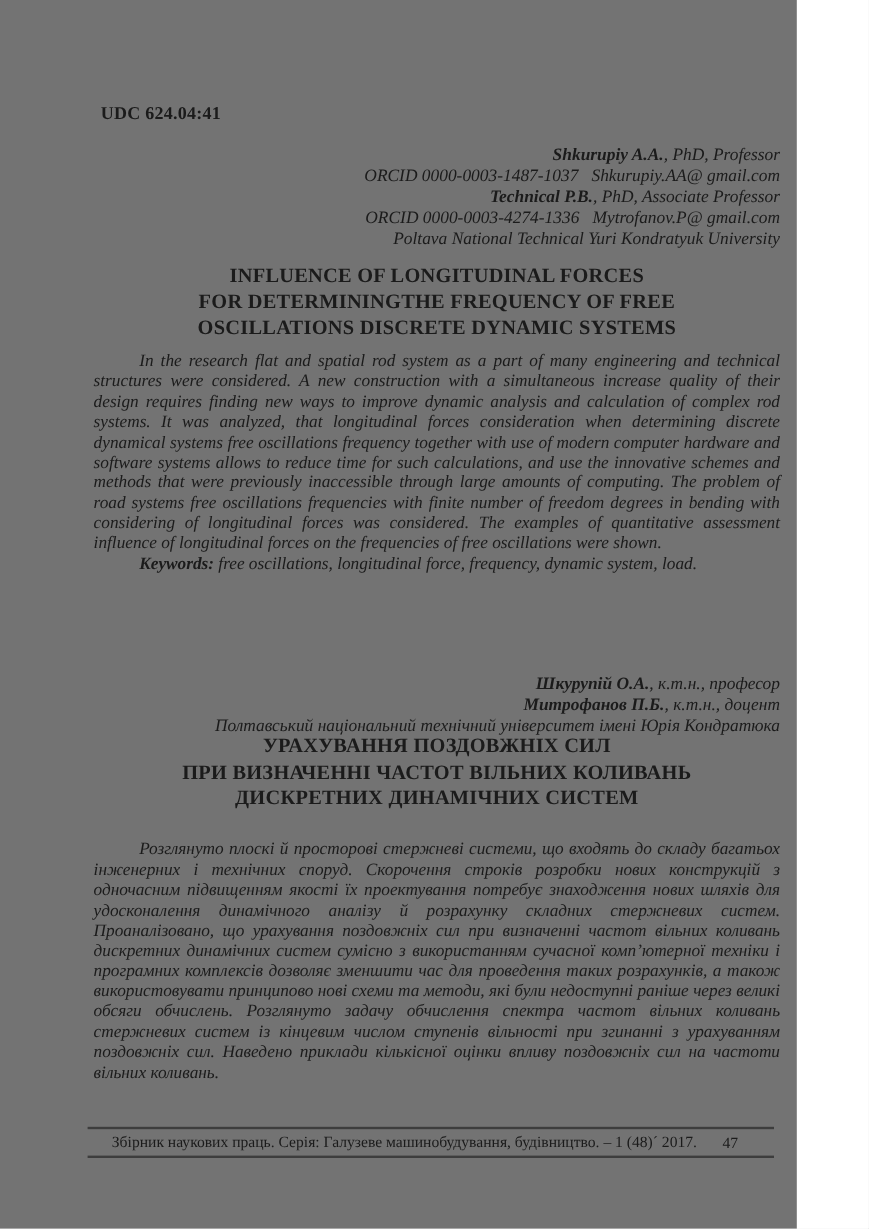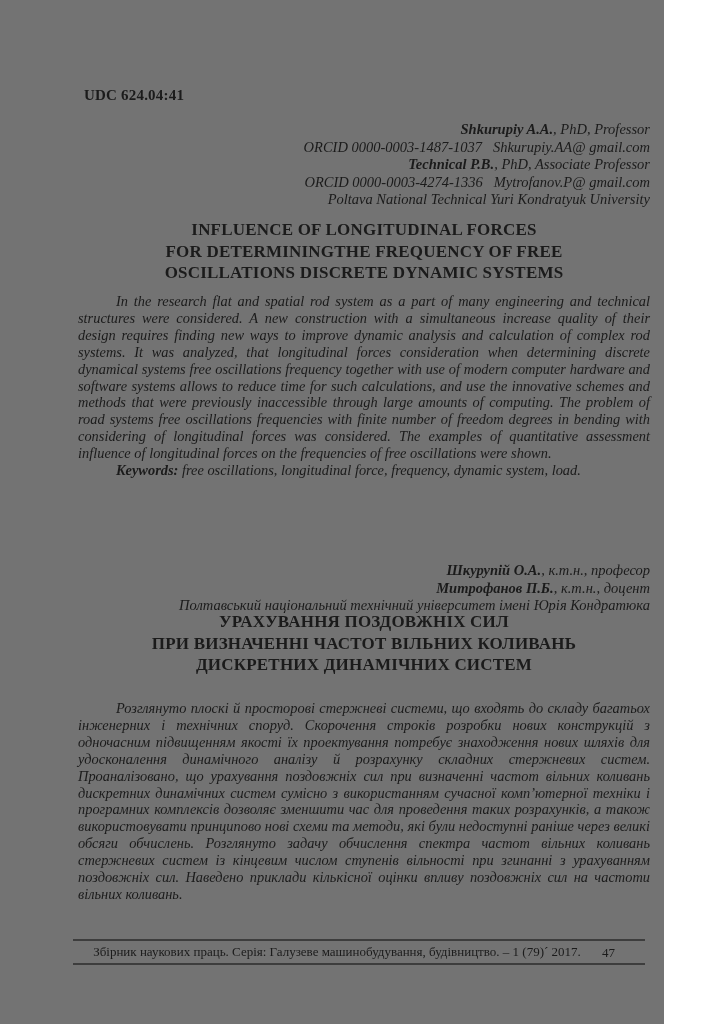--- a/index.html
+++ b/index.html
@@ -109,17 +109,17 @@
     <div>УРАХУВАННЯ ПОЗДОВЖНІХ СИЛ</div>
     <div>ПРИ ВИЗНАЧЕННІ ЧАСТОТ ВІЛЬНИХ КОЛИВАНЬ</div>
     <div>ДИСКРЕТНИХ ДИНАМІЧНИХ СИСТЕМ</div>
   </div>
 
   <div class="abs abstract abstract-ua">
     <p class="para">Розглянуто плоскі й просторові стержневі системи, що входять до складу багатьох інженерних і технічних споруд. Скорочення строків розробки нових конструкцій з одночасним підвищенням якості їх проектування потребує знаходження нових шляхів для удосконалення динамічного аналізу й розрахунку складних стержневих систем. Проаналізовано, що урахування поздовжніх сил при визначенні частот вільних коливань дискретних динамічних систем сумісно з використанням сучасної комп’ютерної техніки і програмних комплексів дозволяє зменшити час для проведення таких розрахунків, а також використовувати принципово нові схеми та методи, які були недоступні раніше через великі обсяги обчислень. Розглянуто задачу обчислення спектра частот вільних коливань стержневих систем із кінцевим числом ступенів вільності при згинанні з урахуванням поздовжніх сил. Наведено приклади кількісної оцінки впливу поздовжніх сил на частоти вільних коливань.</p>
   </div>
 
   <div class="footer">
-    <div class="footer-text">Збірник наукових праць. Серія: Галузеве машинобудування, будівництво. – 1 (79)´ 2017.</div>
+    <div class="footer-text">Збірник наукових праць. Серія: Галузеве машинобудування, будівництво. – 1 (48)´ 2017.</div>
     <div class="footer-page">47</div>
   </div>
 
 </div>
 
 </body></html>

